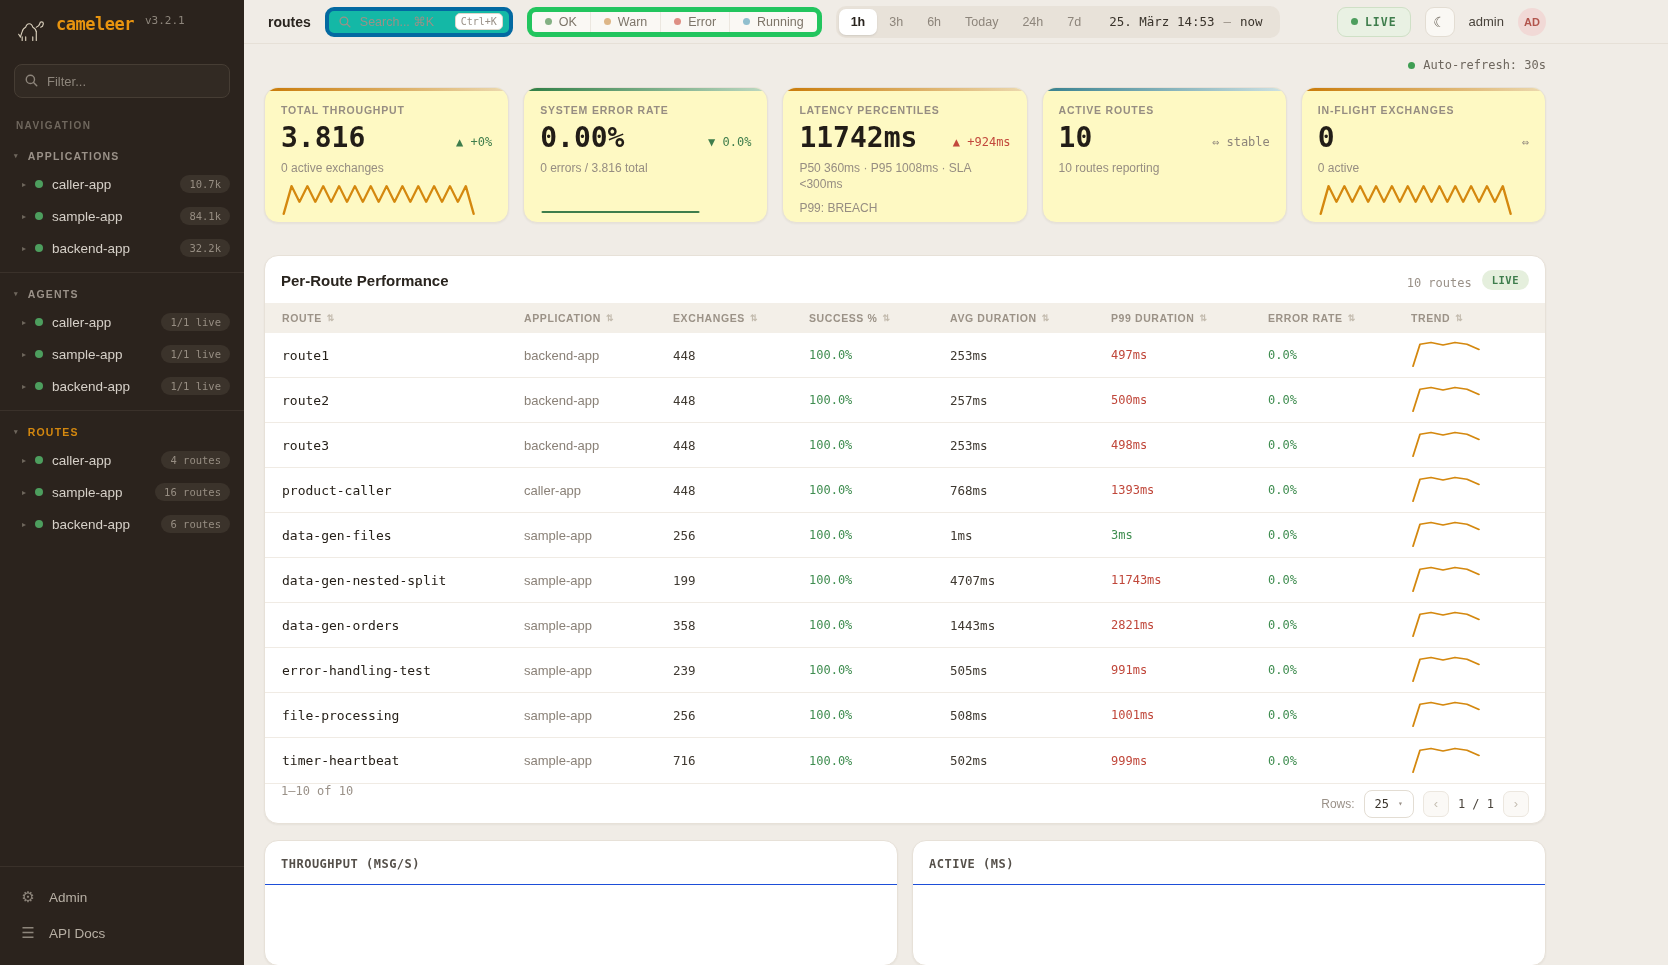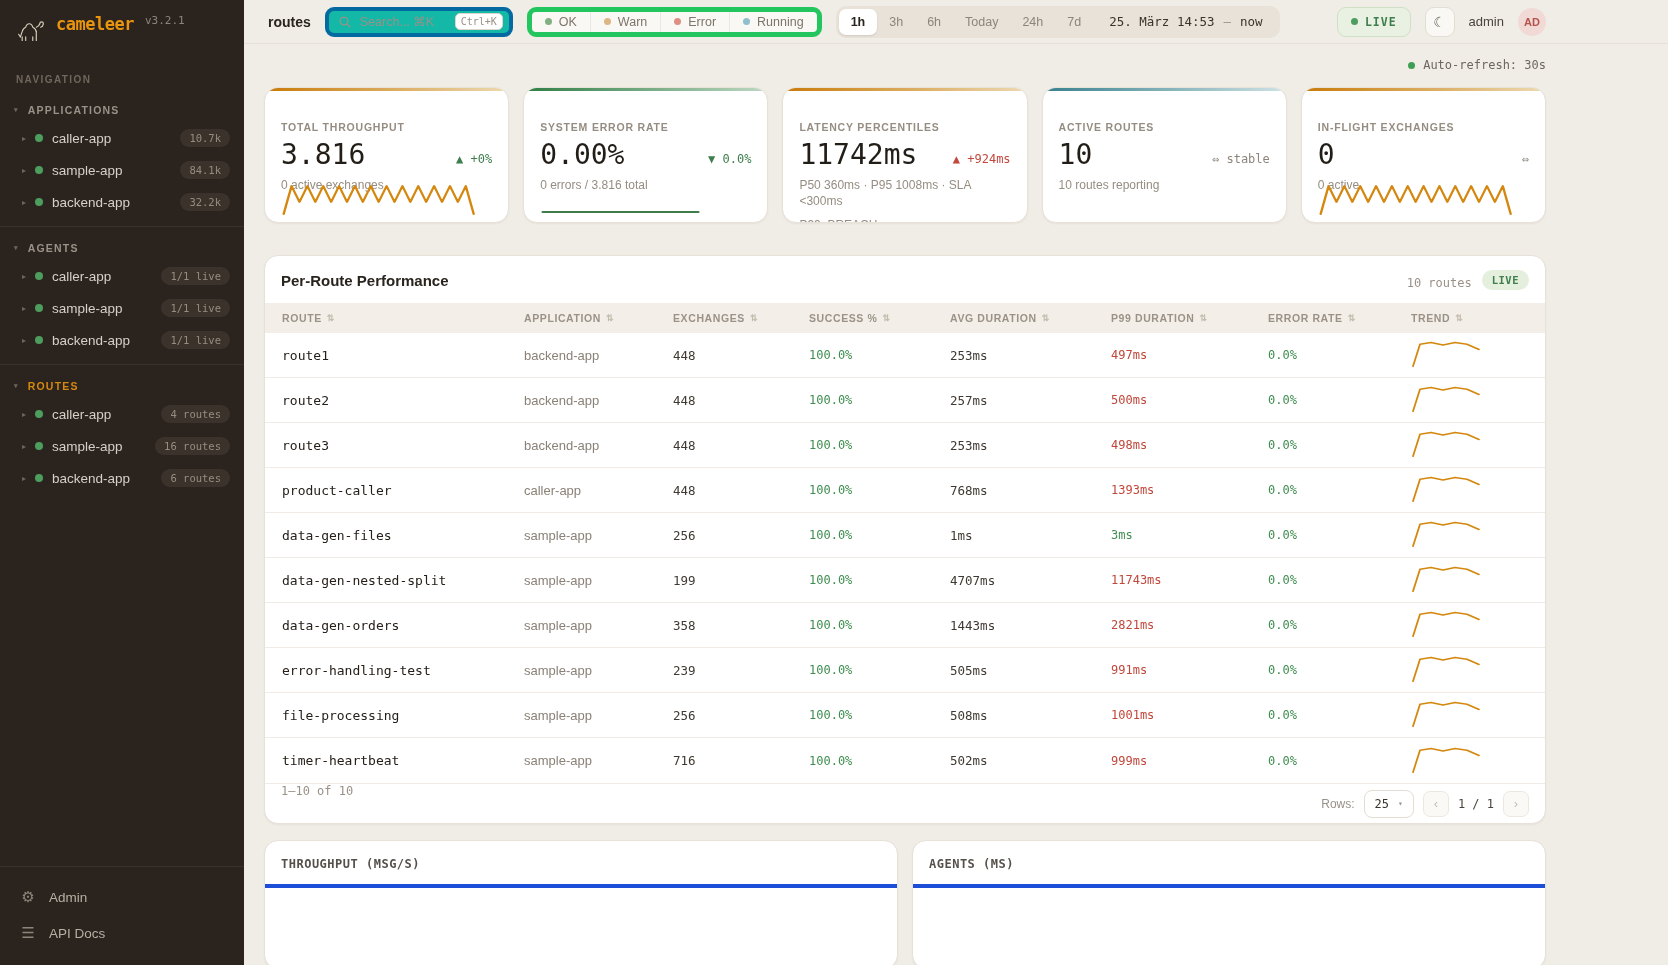--- a/index.html
+++ b/index.html
@@ -59,25 +59,25 @@
   .icon-btn { width:30px; height:30px; border:1px solid #e3ddd3; background:#faf8f4; border-radius:9px; display:flex; align-items:center; justify-content:center; color:#6a6358; font-size:14px; cursor:pointer; }
   .username { font-size:13px; color:#4a443c; }
   .avatar { width:28px; height:28px; border-radius:50%; background:#f1d9d6; color:#b2544c; font-size:11px; font-weight:bold; display:flex; align-items:center; justify-content:center; }
 
   
   .content { flex:1; padding:14px 122px 0 20px; overflow:hidden; }
   .autorefresh { display:flex; justify-content:flex-end; align-items:center; gap:8px; font-family:"DejaVu Sans Mono",monospace; font-size:12px; color:#6e675e; margin-bottom:15px; }
   .green-dot { width:7px; height:7px; border-radius:50%; background:#3f9e53; }
 
   .kpi-grid { display:grid; grid-template-columns:repeat(5,1fr); gap:14px; margin-bottom:32px; }
-  .kpi { position:relative; background:#ffffff; border:1px solid #e7e1d8; border-radius:14px; height:136px; padding:33px 16px 0; overflow:hidden; box-shadow:0 1px 2px rgba(40,30,10,.05); }
+  .kpi { position:relative; background:#fef9c3; border:1px solid #e7e1d8; border-radius:14px; height:136px; padding:16px 16px 0; overflow:hidden; box-shadow:0 1px 2px rgba(40,30,10,.05); }
   .kpi-accent { position:absolute; top:0; left:0; right:0; height:3px; }
   .kpi-label { font-size:10.5px; font-weight:bold; letter-spacing:.8px; color:#968d82; }
   .kpi-valrow { display:flex; align-items:flex-end; justify-content:space-between; margin-top:8px; }
-  .kpi-value { font-family:"DejaVu Sans Mono",monospace; font-size:28px; font-weight:normal; color:#221d17; line-height:1; }
+  .kpi-value { font-family:"DejaVu Sans Mono",monospace; font-size:28px; font-weight:bold; color:#221d17; line-height:1; }
   .kpi-delta { font-family:"DejaVu Sans Mono",monospace; font-size:12px; padding-bottom:3px; white-space:nowrap; }
   .tone-good { color:#3e7d4c; } .tone-bad { color:#c2483c; } .tone-neutral { color:#8d857b; }
   .kpi-sub { font-size:12px; color:#968d82; margin-top:8px; line-height:1.35; }
   .kpi-spark { position:absolute; left:16px; right:16px; bottom:6px; height:40px; }
   .kpi-spark svg { width:100%; height:100%; display:block; }
 
   .table-card { background:#fff; border:1px solid #e7e1d8; border-radius:14px; overflow:hidden; box-shadow:0 1px 2px rgba(40,30,10,.05); }
   .table-titlebar { display:flex; align-items:center; justify-content:space-between; padding:14px 16px 13px; }
   .table-title { font-size:15px; font-weight:bold; color:#29241e; }
   .table-meta { display:flex; align-items:flex-end; gap:10px; }
@@ -99,38 +99,45 @@
   .range-text { font-family:"DejaVu Sans Mono",monospace; font-size:12px; color:#9a9188; }
   .pager { display:flex; align-items:center; gap:9px; }
   .rows-label { font-size:12px; color:#9a9188; }
   .rows-select { display:flex; align-items:center; gap:9px; height:28px; padding:0 10px; border:1px solid #e3ddd3; border-radius:8px; background:#fff; font-family:"DejaVu Sans Mono",monospace; font-size:12px; color:#3a342c; cursor:pointer; }
   .select-caret { font-size:8px; color:#9a9188; }
   .page-btn { width:26px; height:26px; border:1px solid #ece7df; border-radius:7px; background:#fbf9f6; color:#c5beb2; display:flex; align-items:center; justify-content:center; font-size:13px; cursor:pointer; }
   .page-indicator { font-family:"DejaVu Sans Mono",monospace; font-size:12px; color:#4a443c; }
 
   .panel-grid { display:grid; grid-template-columns:1fr 1fr; gap:14px; margin-top:16px; }
   .panel { background:#fff; border:1px solid #e7e1d8; border-radius:14px; overflow:hidden; box-shadow:0 1px 2px rgba(40,30,10,.05); }
-  .panel-header { padding:16px 16px 13px; font-family:"DejaVu Sans Mono",monospace; font-size:12px; font-weight:bold; letter-spacing:.5px; color:#55504a; border-bottom:4px solid #1d4ed8; }
+  .panel-header { padding:16px 16px 13px; font-family:"DejaVu Sans Mono",monospace; font-size:12px; font-weight:bold; letter-spacing:.5px; color:#55504a; border-bottom:1px solid #1d4ed8; }
   .panel-body { height:80px; }
 </style>
 </head>
 <body>
 
 <aside class="sidebar">
   <div class="logo-row">
     <svg width="30" height="30" viewBox="0 0 34 34" fill="none" stroke="#d9cfbc" stroke-width="1.3" stroke-linecap="round" stroke-linejoin="round">
       <path d="M5 26 l2-6 q1-4 4-5 q1-4 4-4 q3 0 4 4 q3 1 4 5"></path>
       <path d="M23 15 q3-1 4-4 q0-2 2-2 q2 0 2 2 l-1 3 l-2 1"></path>
       <path d="M7 26 v4 M11 26 v4 M19 26 v4 M23 20 l0 10"></path>
       <path d="M5 26 l-2-3"></path>
     </svg>
     <span class="logo-name">cameleer</span>
     <span class="logo-ver">v3.2.1</span>
   </div>
 
+  <div class="filter-wrap">
+    <svg class="filter-search-icon" width="15" height="15" viewBox="0 0 16 16" fill="none" stroke="#8d857b" stroke-width="1.5" stroke-linecap="round">
+      <circle cx="6.8" cy="6.8" r="4.4"></circle>
+        <path d="M10.2 10.2 L13.6 13.6"></path>
+    </svg>
+    <input class="filter-input" type="text" placeholder="Filter..." style="">
+  </div>
 
   <div class="nav-label">NAVIGATION</div>
 
   <nav id="nav-sections">
       <div class="nav-section">
         <div class="section-header">
           <span class="sec-caret">▾</span>
           <span class="sec-label">APPLICATIONS</span>
         </div>
         <div class="nav-item">
@@ -526,18 +533,18 @@
         </div>
       </div>
     </div>
 
     <div class="panel-grid" id="panel-grid">
         <div class="panel">
           <div class="panel-header">THROUGHPUT (MSG/S)</div>
           <div class="panel-body"></div>
         </div>
         <div class="panel">
-          <div class="panel-header">AGENTS (MS)</div>
+          <div class="panel-header">ACTIVE (MS)</div>
           <div class="panel-body"></div>
         </div>
       </div>
   </div>
 </div>
 
 </body></html>

